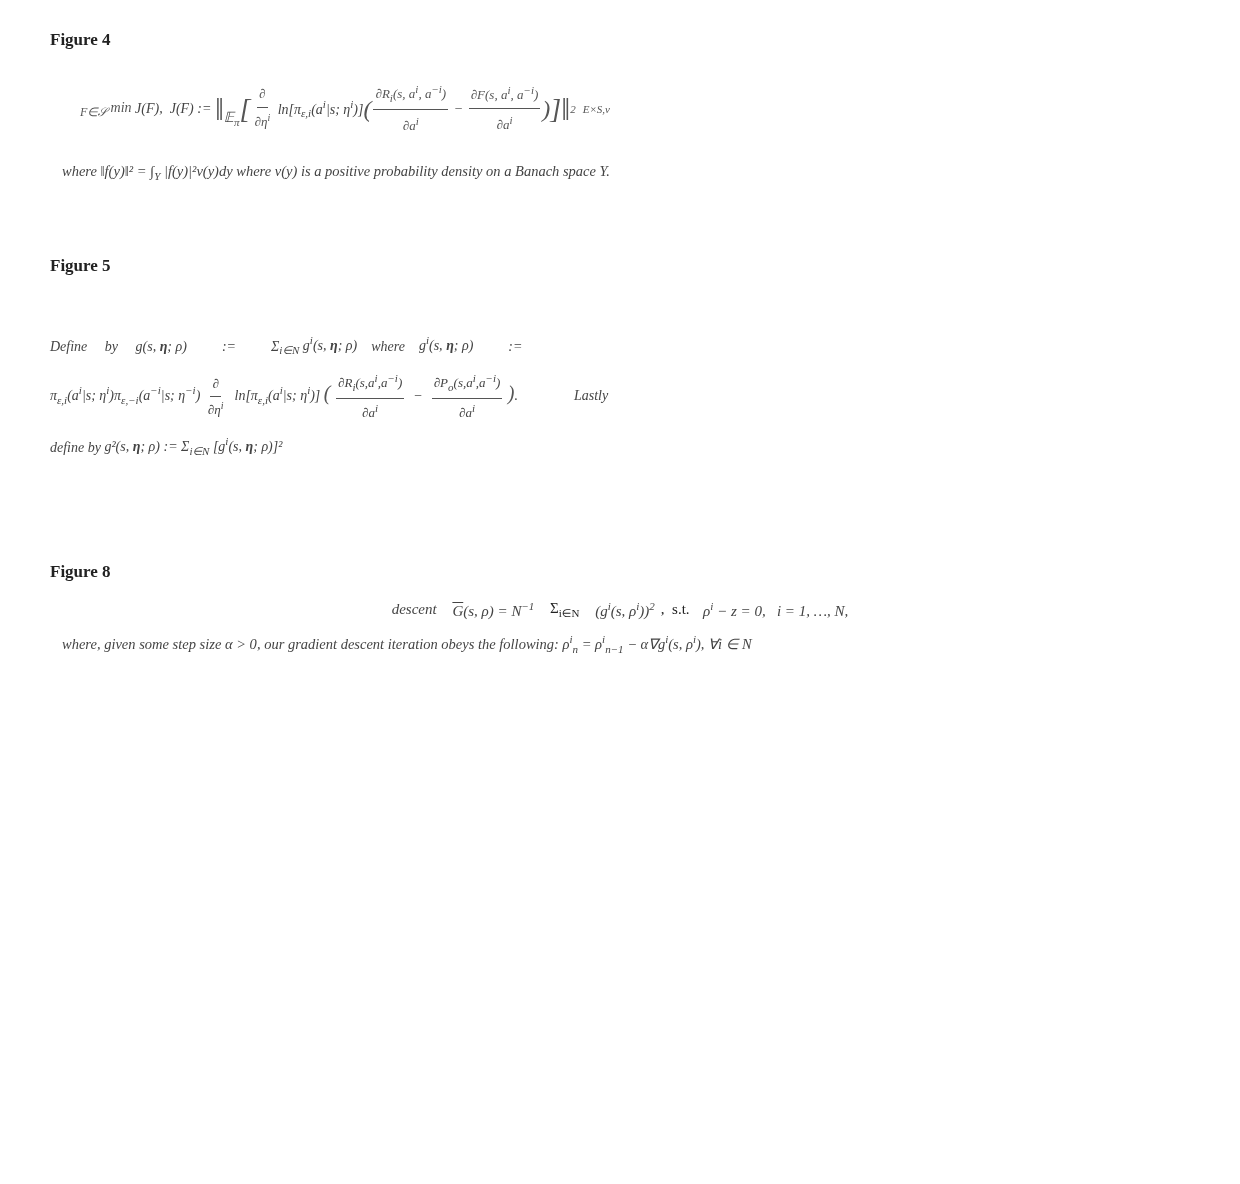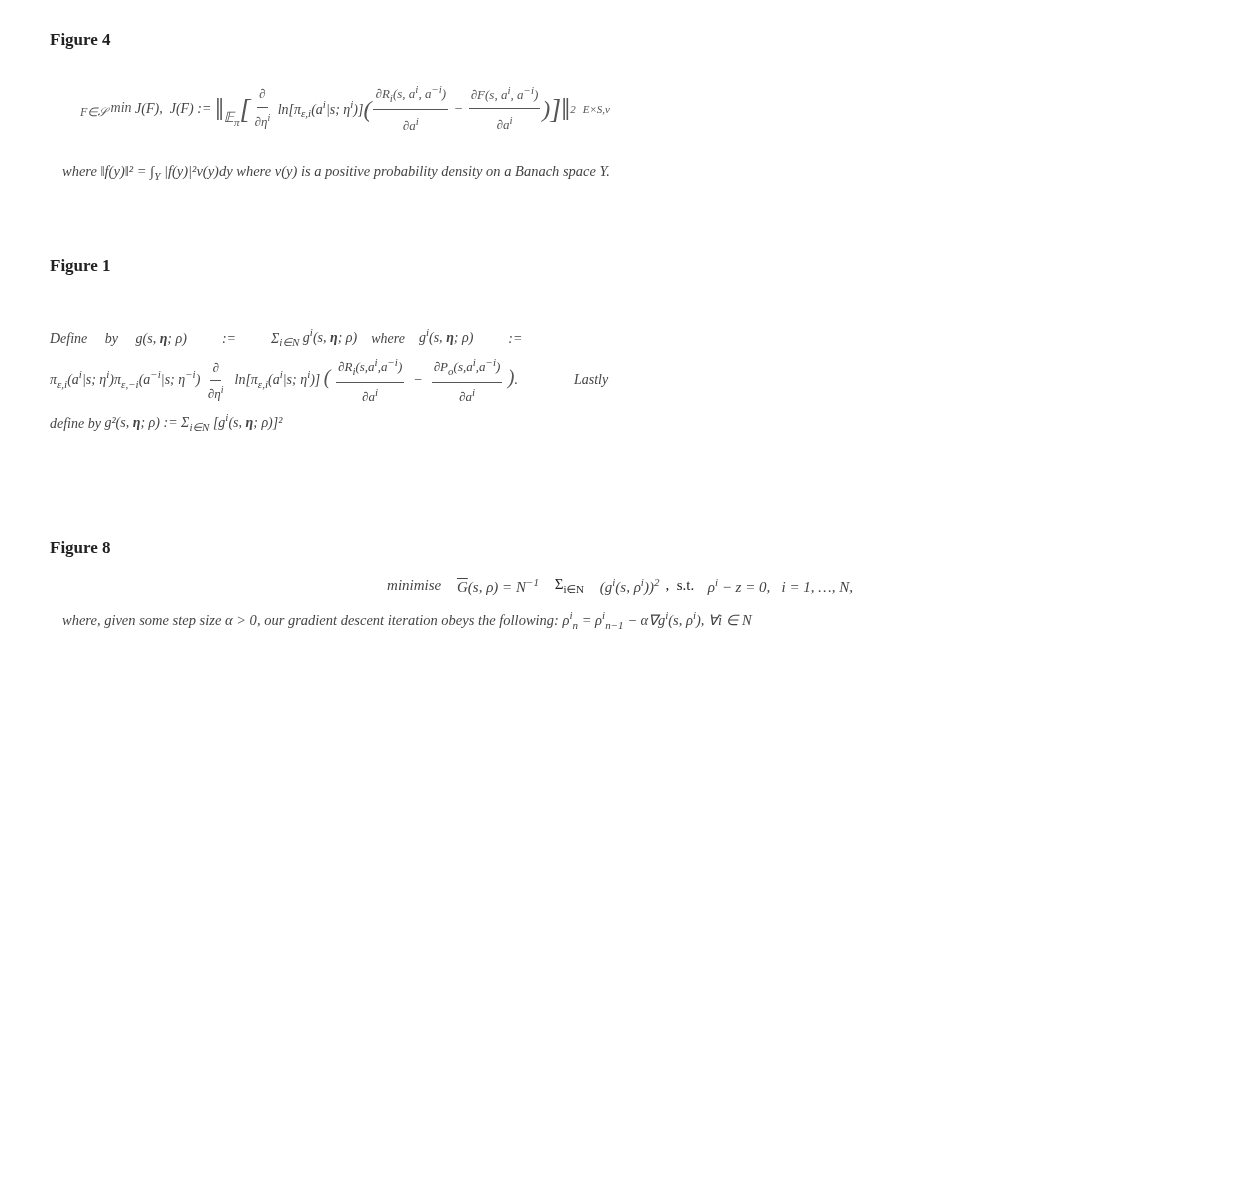--- a/index.html
+++ b/index.html
@@ -79,21 +79,21 @@
     .inline-math {
       display: inline;
       font-style: italic;
       color: #444;
       text-align: right;
     }
     .figure5-text {
       font-size: 14px;
       color: #444;
       line-height: 1.8;
-      margin: 0 0;
+      margin: 8px 0;
       font-style: italic;
     }
     .centered-formula {
       display: flex;
       justify-content: center;
       align-items: center;
       flex-wrap: wrap;
       gap: 6px;
       margin: 10px 0;
     }
@@ -151,21 +151,21 @@
   </div>
 
   <div class="text-block">
     where ‖<span class="inline-math">f(y)</span>‖² = ∫<span class="subscript">Y</span> |<span class="inline-math">f(y)</span>|²<span class="inline-math">ν(y)dy</span> where <span class="inline-math">ν(y)</span> is a positive probability density on a Banach space <span class="inline-math">Y</span>.
   </div>
 </div>
 
 <div class="section-gap"></div>
 
 <div class="figure-section">
-  <div class="figure-title">Figure 1</div>
+  <div class="figure-title">Figure 5</div>
 
   <div class="section-gap"></div>
 
   <div class="figure5-text">
     Define &nbsp;&nbsp;&nbsp; by &nbsp;&nbsp;&nbsp; <span class="inline-math">g(s, <b>η</b>; ρ)</span> &nbsp;&nbsp;&nbsp;&nbsp;&nbsp;&nbsp;&nbsp;&nbsp; := &nbsp;&nbsp;&nbsp;&nbsp;&nbsp;&nbsp;&nbsp;&nbsp;
     Σ<span class="subscript">i∈N</span> <span class="inline-math">g<span class="superscript">i</span>(s, <b>η</b>; ρ)</span> &nbsp;&nbsp; where &nbsp;&nbsp; <span class="inline-math">g<span class="superscript">i</span>(s, <b>η</b>; ρ)</span> &nbsp;&nbsp;&nbsp;&nbsp;&nbsp;&nbsp;&nbsp;&nbsp; :=
   </div>
   <div class="figure5-text">
     <span class="inline-math">π<span class="subscript">ε,i</span>(a<span class="superscript">i</span>|s; η<span class="superscript">i</span>)π<span class="subscript">ε,−i</span>(a<span class="superscript">−i</span>|s; η<span class="superscript">−i</span>)</span>
     <span class="frac" style="display:inline-flex;">
@@ -190,21 +190,21 @@
   </div>
 </div>
 
 <div class="section-gap"></div>
 <div class="section-gap"></div>
 
 <div class="figure-section">
   <div class="figure-title">Figure 8</div>
 
   <div class="centered-formula">
-    <span class="inline-math">minimise</span>
+    <span class="inline-math">descent</span>
     &nbsp;
     <span class="inline-math">
       <span style="text-decoration: overline; font-style:italic;">G</span>(s, ρ) = N<span class="superscript">−1</span>
     </span>
     &nbsp;
     <span>
       Σ<span class="subscript">i∈N</span>
     </span>
     &nbsp;
     <span class="inline-math">

